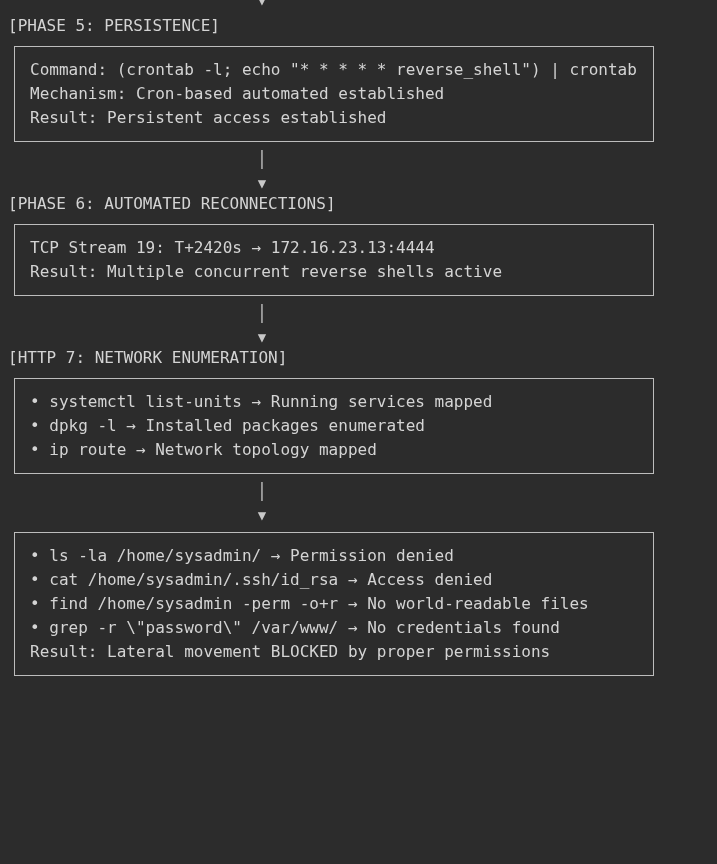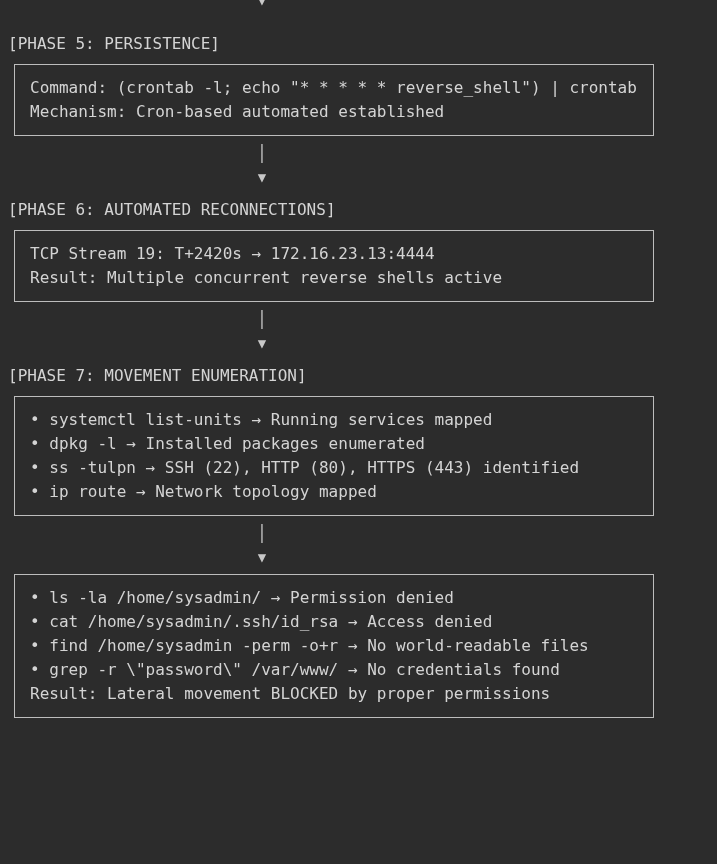--- a/index.html
+++ b/index.html
@@ -13,24 +13,23 @@
   }
   .page {
     width: 717px;
     height: 864px;
     padding: 0 0 0 8px;
     overflow: hidden;
     position: relative;
   }
   .phase-title {
     line-height: 24px;
-    margin-top: 12px;
     white-space: pre;
   }
-  .phase.first .phase-title { margin-top: 24px; }
+  .phase.first .phase-title { margin-top: 6px; }
   .phase-box {
     width: 640px;
     margin-left: 6px;
     margin-top: 8px;
     border: 1px solid #bdbdbd;
     padding: 11px 6px 11px 15px;
     background: transparent;
   }
   .box-line {
     line-height: 24px;
@@ -57,20 +56,21 @@
 
   <div class="connector top">
     <span class="conn-arrow">▼</span>
   </div>
 
   <section class="phase first">
     <div class="phase-title">[PHASE 5: PERSISTENCE]</div>
     <div class="phase-box">
       <div class="box-line">Command: (crontab -l; echo "* * * * * reverse_shell") | crontab</div>
       <div class="box-line">Mechanism: Cron-based automated established</div>
+      <div class="box-line">Result: Persistent access established</div>
     </div>
   </section>
 
   <div class="connector">
     <span class="conn-line">│</span>
     <span class="conn-arrow">▼</span>
   </div>
 
   <section class="phase">
     <div class="phase-title">[PHASE 6: AUTOMATED RECONNECTIONS]</div>
@@ -79,25 +79,24 @@
       <div class="box-line">Result: Multiple concurrent reverse shells active</div>
     </div>
   </section>
 
   <div class="connector">
     <span class="conn-line">│</span>
     <span class="conn-arrow">▼</span>
   </div>
 
   <section class="phase">
-    <div class="phase-title">[PHASE 7: MOVEMENT ENUMERATION]</div>
+    <div class="phase-title">[HTTP 7: NETWORK ENUMERATION]</div>
     <div class="phase-box">
       <div class="box-line">• systemctl list-units → Running services mapped</div>
       <div class="box-line">• dpkg -l → Installed packages enumerated</div>
-      <div class="box-line">• ss -tulpn → SSH (22), HTTP (80), HTTPS (443) identified</div>
       <div class="box-line">• ip route → Network topology mapped</div>
     </div>
   </section>
 
   <div class="connector">
     <span class="conn-line">│</span>
     <span class="conn-arrow">▼</span>
   </div>
 
   <section class="phase">

